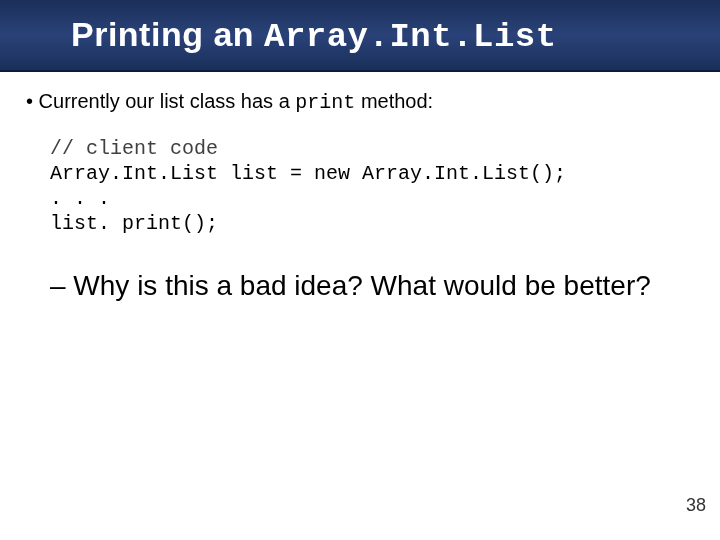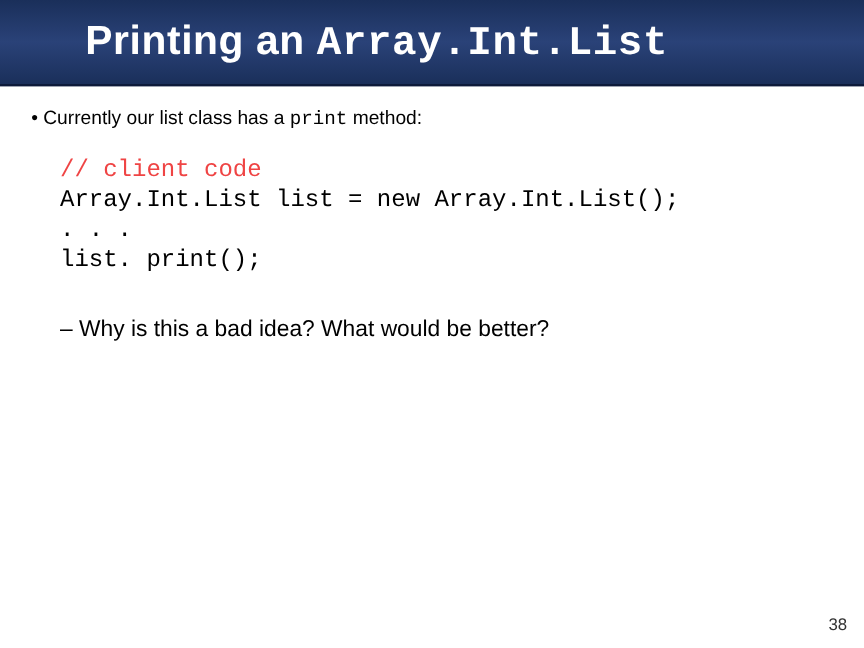--- a/index.html
+++ b/index.html
@@ -27,50 +27,50 @@
     letter-spacing: 0.5px;
   }
   .title-mono {
     font-family: "Courier New", Courier, monospace;
     font-weight: bold;
   }
   .content {
     padding: 18px 20px 0 20px;
   }
   .bullet-line {
-    font-size: 16px;
+    font-size: 20px;
     color: #000000;
     margin-bottom: 22px;
     padding-left: 6px;
   }
   .bullet-line .mono {
     font-family: "Courier New", Courier, monospace;
   }
   .code-block {
     font-family: "Courier New", Courier, monospace;
     font-size: 20px;
     line-height: 1.25;
     color: #000000;
     padding-left: 30px;
     margin-bottom: 34px;
     white-space: pre;
   }
   .code-comment {
-    color: #ef4444;
+    color: #404040;
   }
   .sub-bullet {
-    font-size: 19px;
+    font-size: 28px;
     color: #000000;
     padding-left: 30px;
   }
   .page-number {
     position: absolute;
-    bottom: 12px;
+    bottom: 24px;
     right: 14px;
-    font-size: 14px;
+    font-size: 18px;
     color: #333333;
   }
 </style>
 </head>
 <body>
 
 <div class="title-bar">
   <div class="title-text">
     <span>Printing an </span><span class="title-mono">Array.Int.List</span>
   </div>

